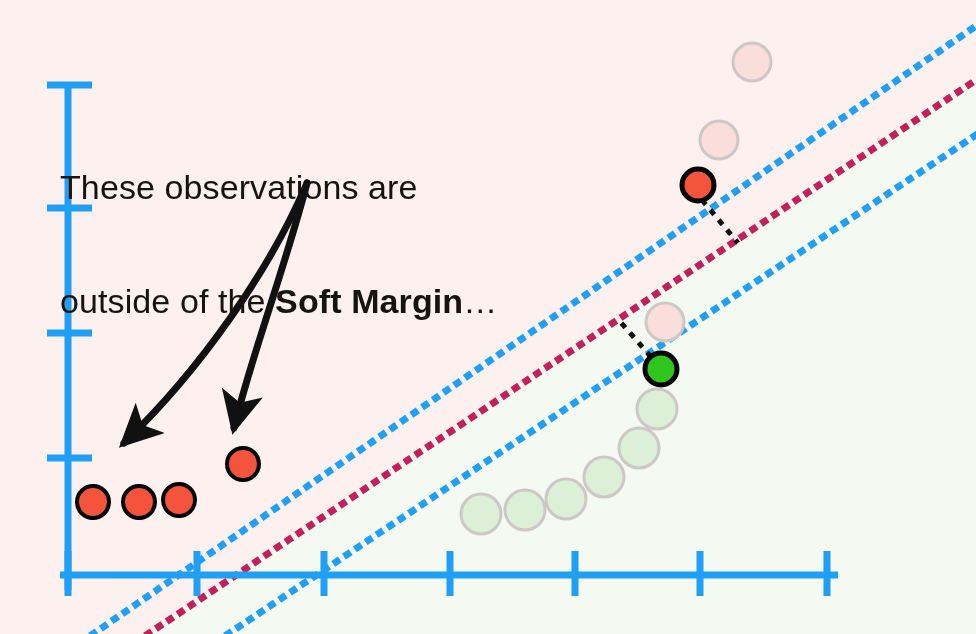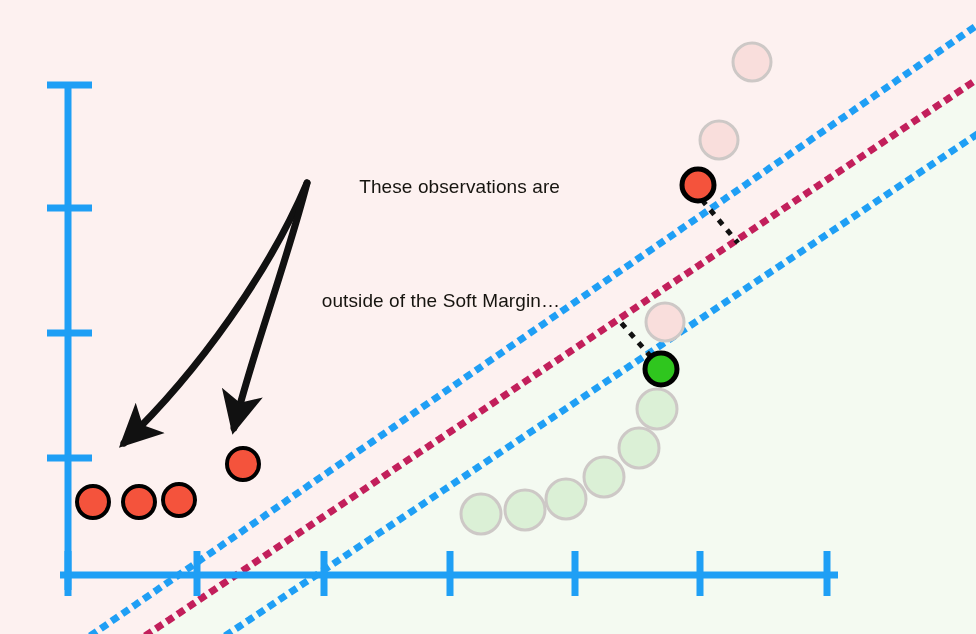--- a/index.html
+++ b/index.html
@@ -21,29 +21,29 @@
     top: 0;
     width: 976px;
     height: 634px;
     display: block;
   }
   #annotation-text {
     position: absolute;
     left: 60px;
     top: 92px;
     width: 500px;
-    text-align: right;
-    font-size: 19px;
+    text-align: left;
+    font-size: 34px;
     line-height: 38px;
     color: #16140f;
     letter-spacing: 0.1px;
     white-space: pre-wrap;
   }
   #annotation-text .strong {
-    font-weight: normal;
+    font-weight: bold;
   }
 </style>
 </head>
 <body>
 
 <div id="stage">
 
   <svg class="layer" viewBox="0 0 976 634" preserveAspectRatio="none">
 
     <defs>

